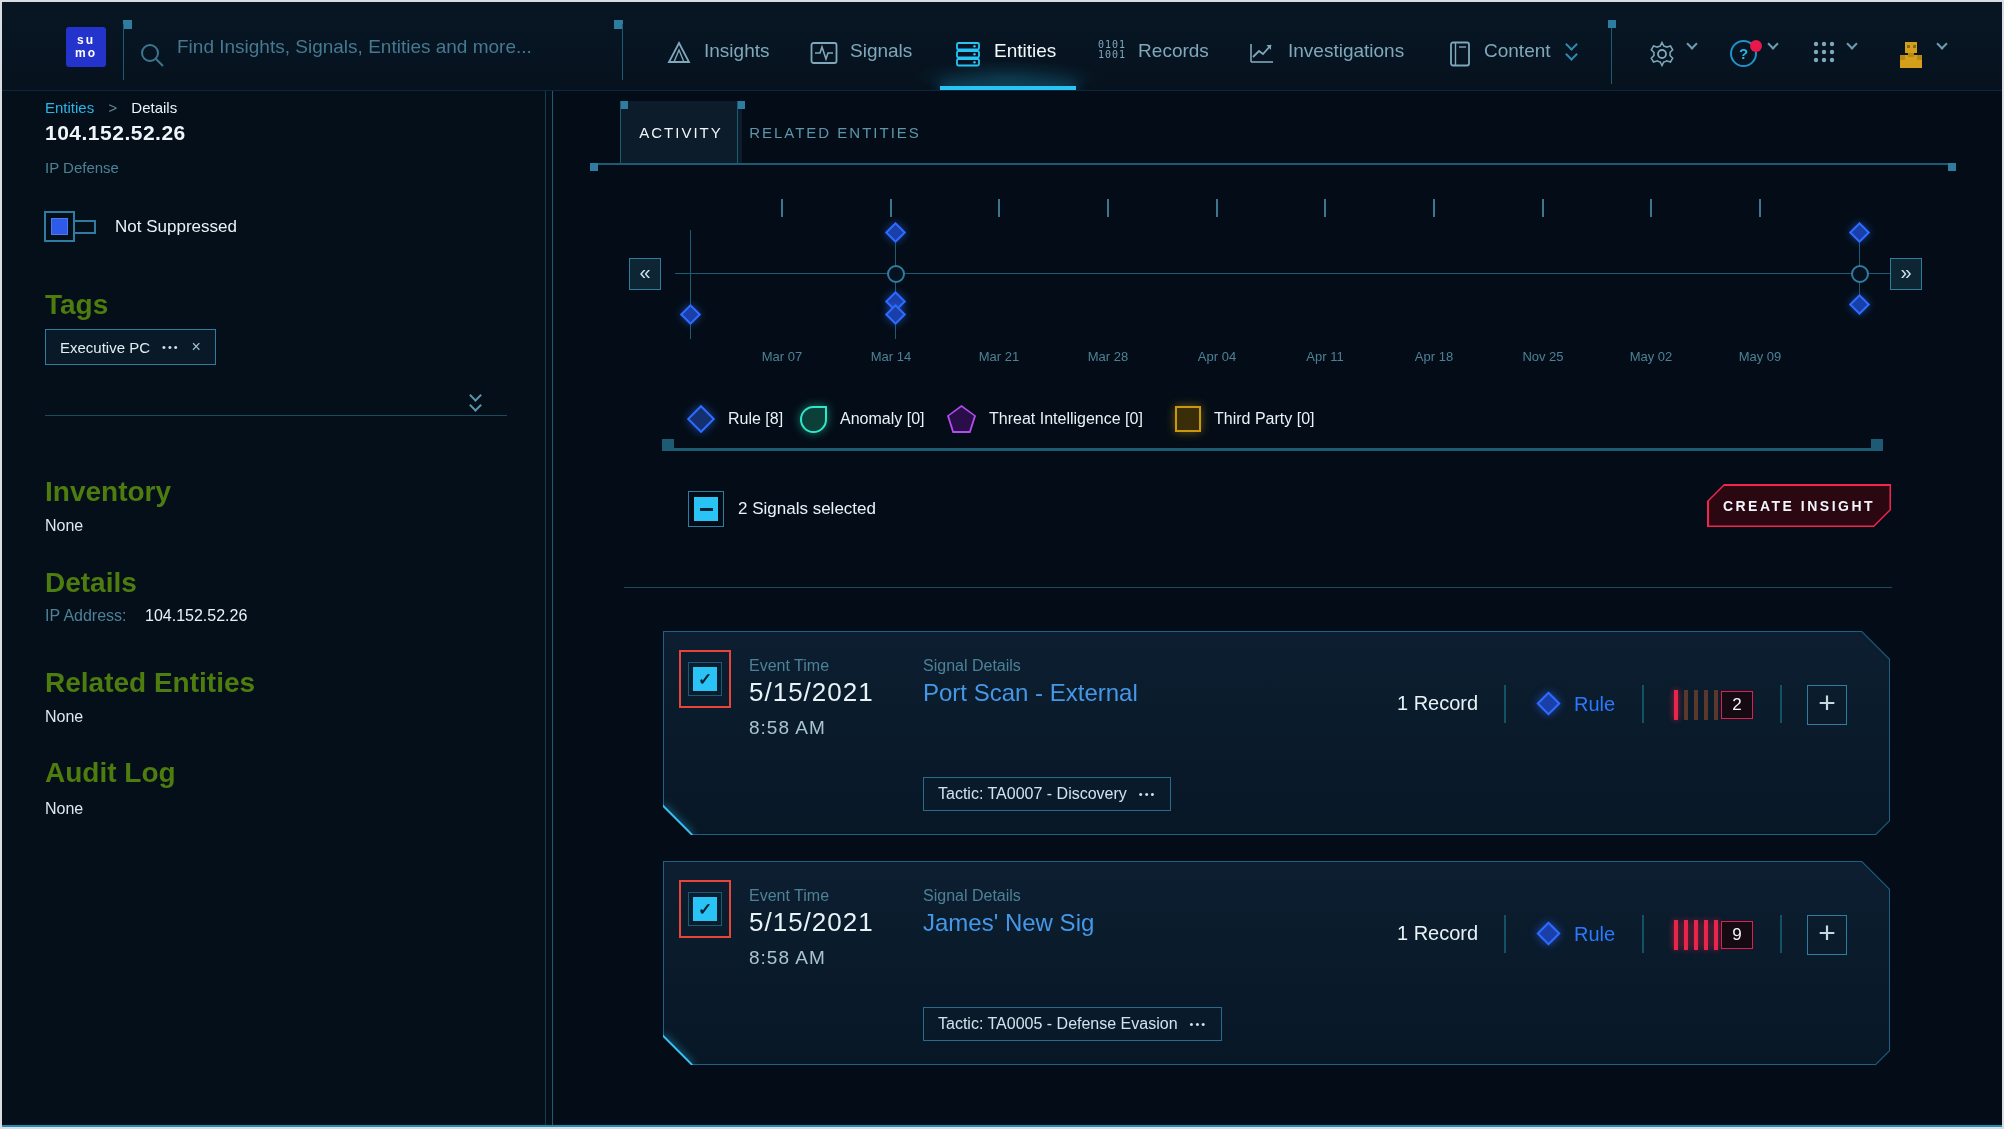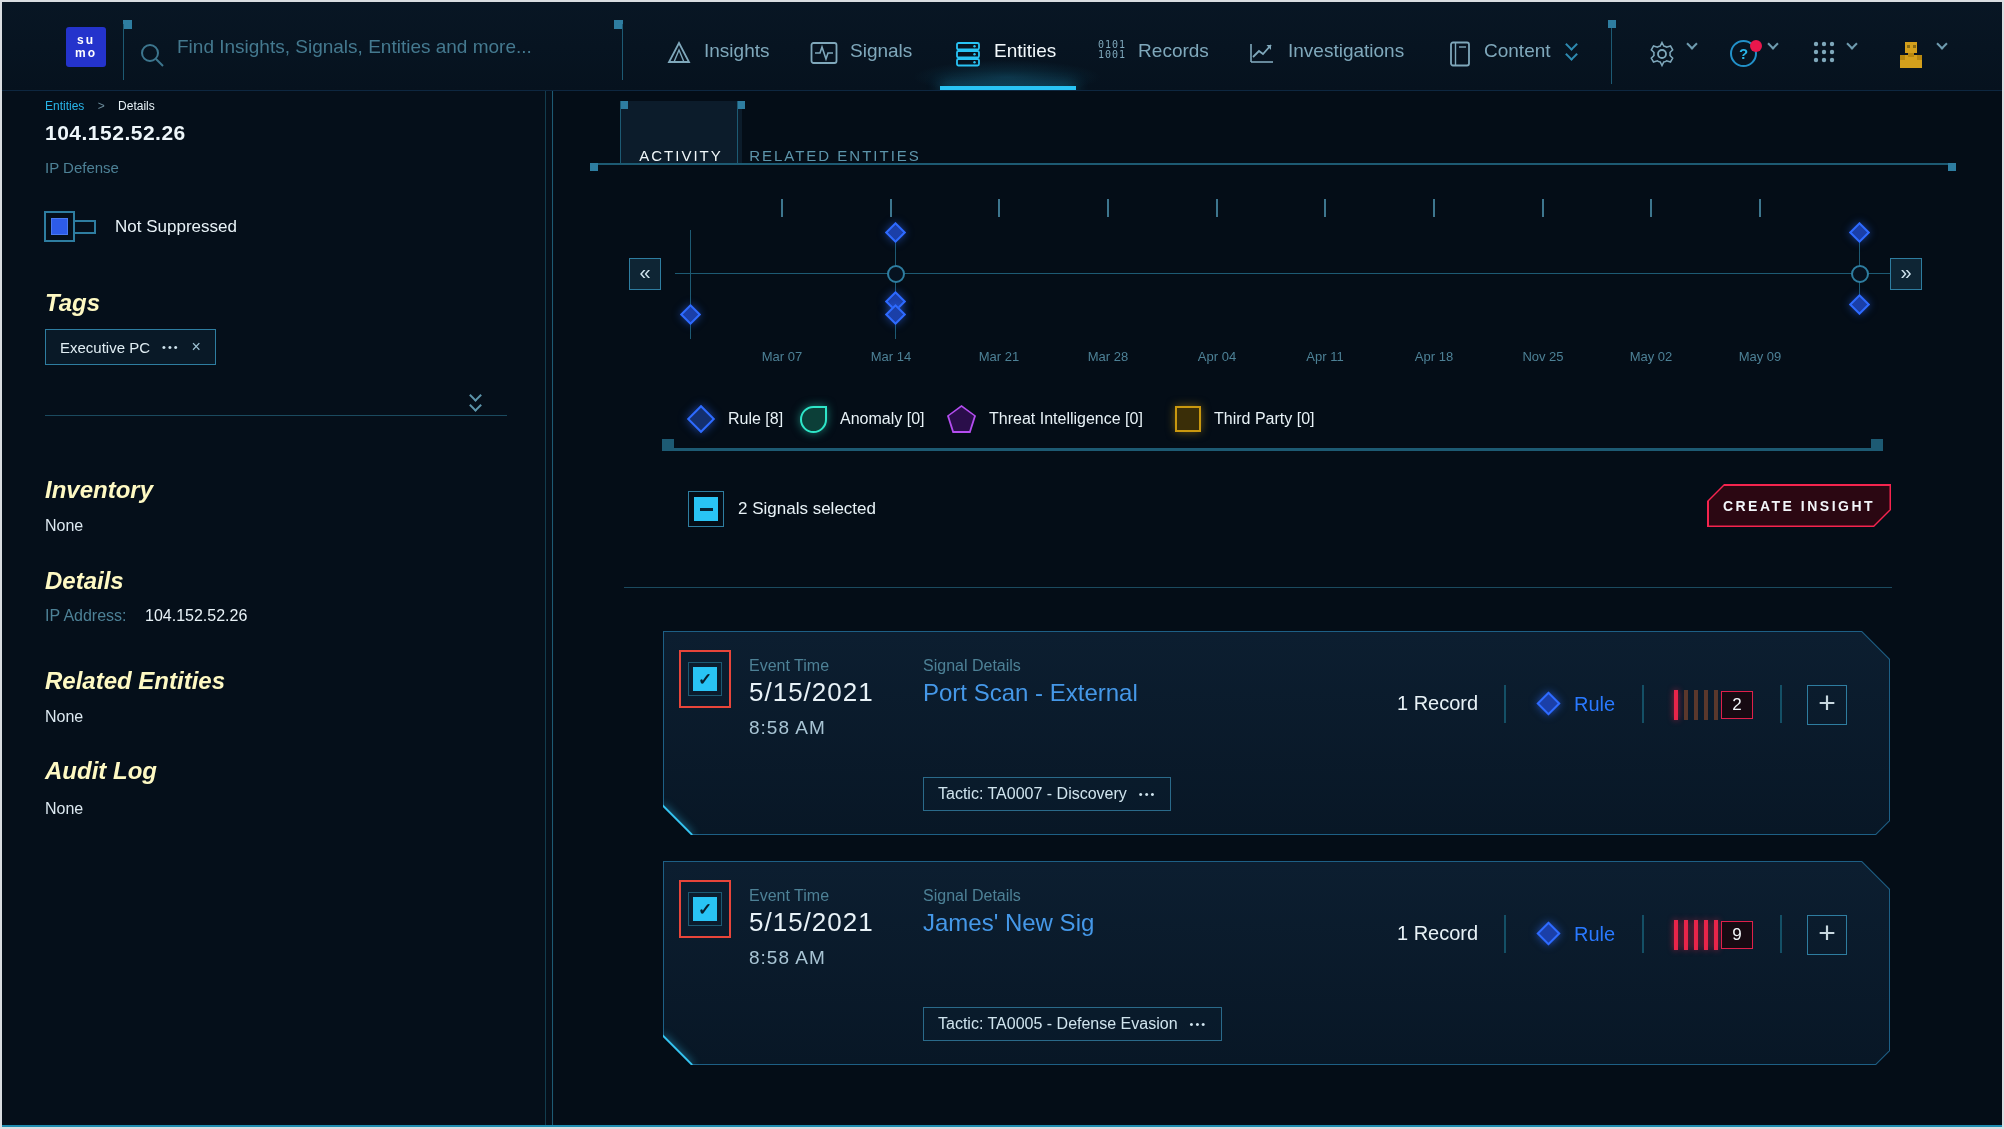--- a/index.html
+++ b/index.html
@@ -35,40 +35,40 @@
   .chev.up{ transform:rotate(-135deg); }
   .nav-divider-sq{ left:1606px; top:18px; width:8px; height:8px; background:#2e7da0; }
   .nav-divider-ln{ left:1609px; top:26px; width:1px; height:56px; background:#1d5a73; }
   .help-circle{ width:27px; height:27px; border:2px solid #2291c9; border-radius:50%; color:#29b5e8;
                 font-size:15px; font-weight:bold; display:flex; align-items:center; justify-content:center; }
   .red-dot{ width:12px; height:12px; border-radius:50%; background:#e8174c; }
   
   .sidebar{ left:0; top:89px; width:552px; bottom:2px; background:#050f1a; }
   .side-div1{ left:543px; top:89px; bottom:2px; width:1px; background:#123c4e; }
   .side-div2{ left:550px; top:89px; bottom:2px; width:1px; background:#1d5a73; }
-  .crumb{ font-size:12px; color:#6a8a99; }
+  .crumb{ font-size:15px; color:#6a8a99; }
   .crumb .root{ color:#29b5e8; }
   .crumb .cur{ color:#e8f2f7; }
   .entity-title{ font-size:21px; font-weight:bold; color:#eef6fa; letter-spacing:0.5px; }
   .entity-type{ font-size:15px; color:#4d8196; }
   .toggle-outer{ width:31px; height:31px; border:2px solid #2e7da0; display:flex; align-items:center; justify-content:center; }
   .toggle-inner{ width:17px; height:17px; background:#2d5be8; border:1px solid #4a7af0; }
   .toggle-track{ width:21px; height:14px; border:2px solid #2e7da0; border-left:none; }
-  .side-h{ font-size:24px; font-weight:bold; color:#fef9c3;font-style:italic; }
+  .side-h{ font-size:28px; font-weight:bold; color:#4d7c0f; }
   .side-v{ font-size:16px; color:#dce8f0; }
   .kv-l{ font-size:16px; color:#4d8196; }
   .kv-v{ font-size:16px; color:#e8f2f7; }
   .tag-chip{ height:36px; border:1px solid #2e7da0; background:rgba(16,38,55,.45); display:inline-flex; align-items:center;
              padding:0 14px; gap:12px; color:#e0edf3; font-size:15px; }
   .tag-dots{ font-size:11px; letter-spacing:2px; color:#cfe3ed; }
   .tag-x{ color:#9fc3d4; font-size:16px; }
   .side-divider{ left:43px; top:324px; width:462px; height:1px; background:#1b4a5f; }
   
   .main{ left:552px; top:89px; right:2px; bottom:2px; background:#040d17; }
-  .tab{ top:10px; height:63px; display:flex; align-items:flex-end; justify-content:center;
+  .tab{ top:10px; height:63px; display:flex; align-items:center; justify-content:center;
         font-size:15px; letter-spacing:2px; }
   .tab .br-sq{ position:absolute; left:0; top:0; width:8px; height:8px; background:#2e7da0; }
   .tab .br-ln{ position:absolute; left:0; top:0; width:1px; height:100%; background:#1d5a73; }
   .tab.active{ background:#0c1c2b; color:#f0f7fa; }
   .tab.inactive{ color:#5d95ab; }
   .ruler{ left:38px; top:72px; width:1364px; height:2px; background:#1d5a73; }
   .ruler-sq{ width:8px; height:8px; background:#2e7da0; }
   .tl-btn{ width:32px; height:32px; border:1px solid #2e7da0; background:rgba(34,84,106,.35);
            color:#cfe3ed; font-size:20px; display:flex; align-items:center; justify-content:center; padding-bottom:3px;}
   .axis{ left:121px; top:182px; width:1215px; height:1px; background:#1d5a73; }

